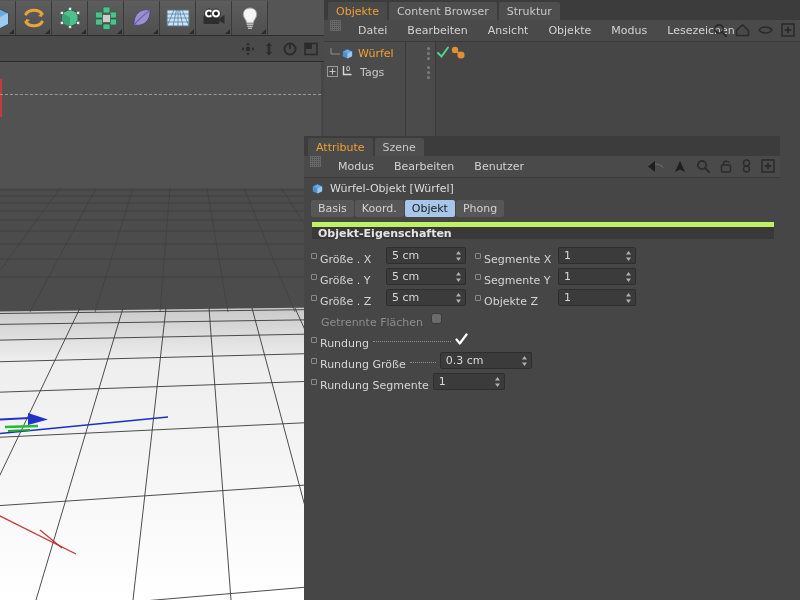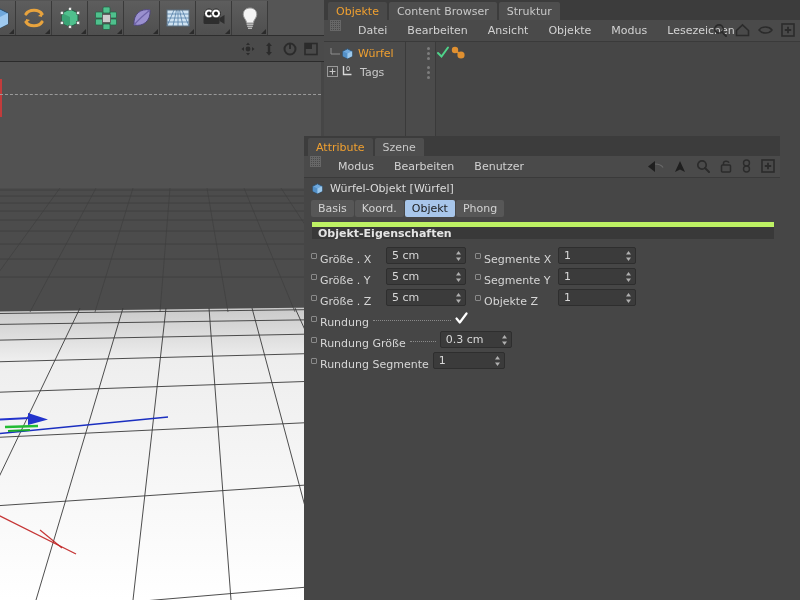--- a/index.html
+++ b/index.html
@@ -575,37 +575,41 @@
         <span>1</span>
         <span class="spin">
           <svg width="7" height="12" viewBox="0 0 7 12">
               <polygon points="3.5,1 6,4.5 1,4.5" fill="#b0b0b0"></polygon>
               <polygon points="3.5,11 6,7.5 1,7.5" fill="#b0b0b0"></polygon>
             </svg>
         </span>
       </span>
     </div>
 
+    <div class="prow" style="padding-left:17px;">
+      <span class="plabel dim" style="width:110px;">Getrennte Flächen</span>
+      <span class="chkbox"></span>
+    </div>
 
     <div class="prow">
       <span class="pbullet"></span>
       <span class="plabel">Rundung</span>
       <span class="dots-fill" style="max-width:78px;"></span>
       <span class="tick">
         <svg width="13" height="13" viewBox="0 0 13 13">
           <path d="M1.5 6.5 L4.8 10.5 L11.5 1.5" stroke="#ffffff" stroke-width="2.2" fill="none" stroke-linecap="round" stroke-linejoin="round"></path>
         </svg>
       </span>
     </div>
 
     <div class="prow">
       <span class="pbullet"></span>
       <span class="plabel">Rundung Größe</span>
       <span class="dots-fill" style="max-width:26px;"></span>
-      <span class="numfield" style="width:72px;">
+      <span class="numfield" style="width:92px;">
         <span>0.3 cm</span>
         <span class="spin">
           <svg width="7" height="12" viewBox="0 0 7 12">
               <polygon points="3.5,1 6,4.5 1,4.5" fill="#b0b0b0"></polygon>
               <polygon points="3.5,11 6,7.5 1,7.5" fill="#b0b0b0"></polygon>
             </svg>
         </span>
       </span>
     </div>
 

